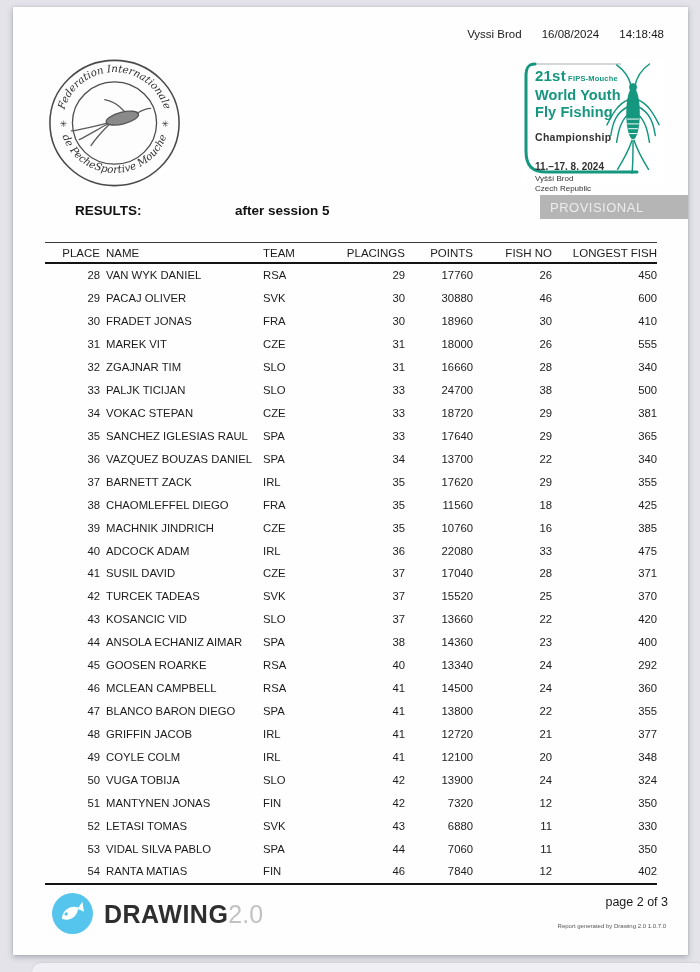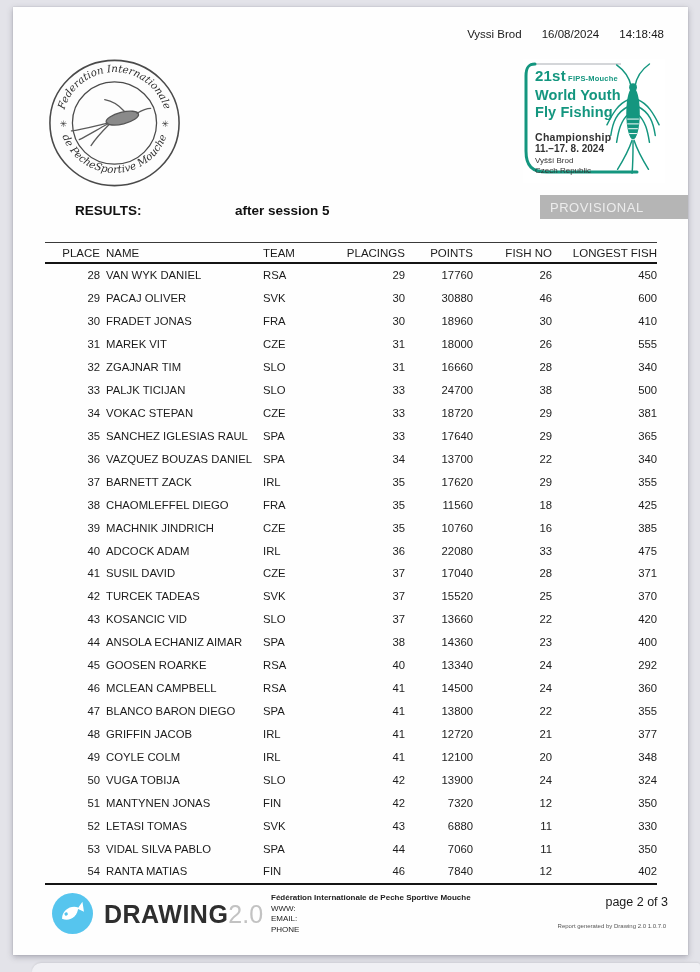--- a/index.html
+++ b/index.html
@@ -33,21 +33,21 @@
     font-size:17.5px; line-height:24.5px; color:#111; letter-spacing:.2px;
   }
   
   .badge { position:absolute; left:510px; top:52px; width:142px; height:124px; background:#fff; }
   .badge-swoosh { position:absolute; left:0; top:0; width:142px; height:124px; }
   .badge-text { position:absolute; left:12px; top:8px; width:92px; }
   .badge-small { font-size:7.5px; font-weight:bold; color:#14967f; letter-spacing:.2px; }
   .badge-small .b-big { font-size:15px;margin-top:15px; }
   .badge-main { font-size:14.5px; font-weight:bold; color:#14967f; line-height:16.5px; margin-top:3px; letter-spacing:.1px; }
   .badge-champ { font-size:10.5px; font-weight:bold; color:#333; margin-top:11px; letter-spacing:.3px; }
-  .badge-dates { font-size:10px; font-weight:bold; color:#333; margin-top:0; }
+  .badge-dates { font-size:10px; font-weight:bold; color:#333; margin-top:18px; }
   .badge-loc { font-size:8px; color:#333; margin-top:2px; line-height:9.5px; }
   .badge-nymph { position:absolute; right:2px; top:2px; width:58px; height:120px; }
   
   .results-label { position:absolute; left:62px; top:196px; font-size:13.5px; font-weight:bold; color:#111; }
   .results-session { position:absolute; left:222px; top:196px; font-size:13.5px; font-weight:bold; color:#111; }
   .provisional {
     position:absolute; left:527px; top:188px; width:148px; height:24px;
     background:#b5b5b5; color:#ececec; font-size:13px; letter-spacing:.5px;
     display:flex; align-items:center; padding-left:10px;
   }
@@ -419,25 +419,19 @@
       <circle cx="20.5" cy="20.5" r="20.5" fill="#56c5ee"></circle>
       <g transform="rotate(-20 20 21)">
         <path d="M9,22 C12,14 22,12 28,17 C25,25 15,28 9,22 Z" fill="#ffffff"></path>
         <polygon points="27,18 34,13 32,23" fill="#ffffff"></polygon>
         <circle cx="14.5" cy="19" r="1.7" fill="#56c5ee"></circle>
       </g>
     </svg>
   </div>
   <div class="footer-brand"><span>DRAWING</span><span class="ver">2.0</span></div>
 
-  <div class="footer-org">
-    <div class="org-name">Fédération Internationale de Peche Sportive Mouche</div>
-    <div>WWW:</div>
-    <div>EMAIL:</div>
-    <div>PHONE</div>
-  </div>
 
   <div class="footer-page">page  2 of 3</div>
   <div class="footer-report">Report generated by Drawing 2.0 1.0.7.0</div>
 
 </div>
 
 <div class="next-page-edge"></div>
 
 </body></html>

